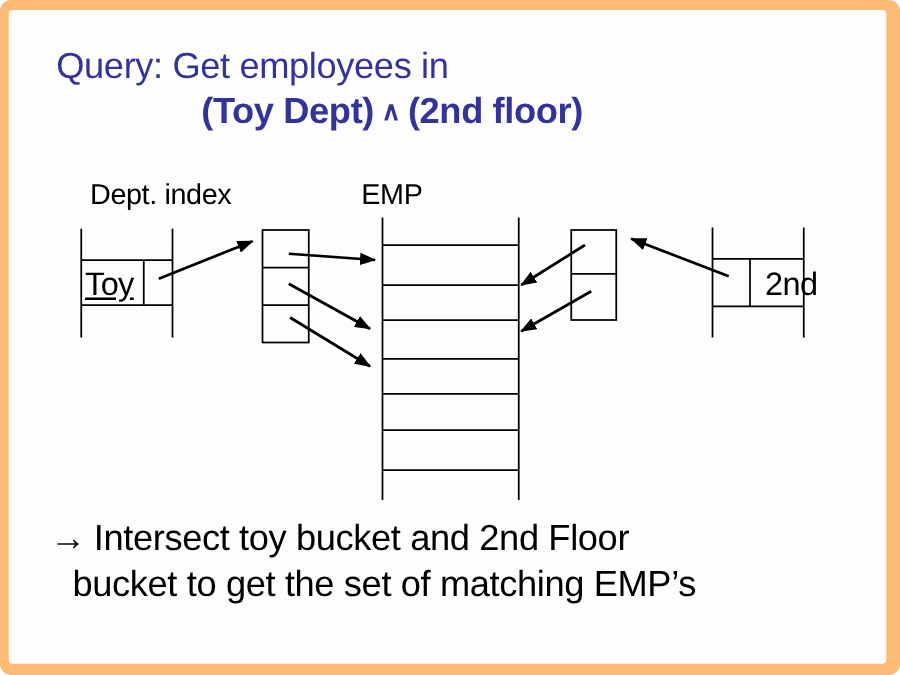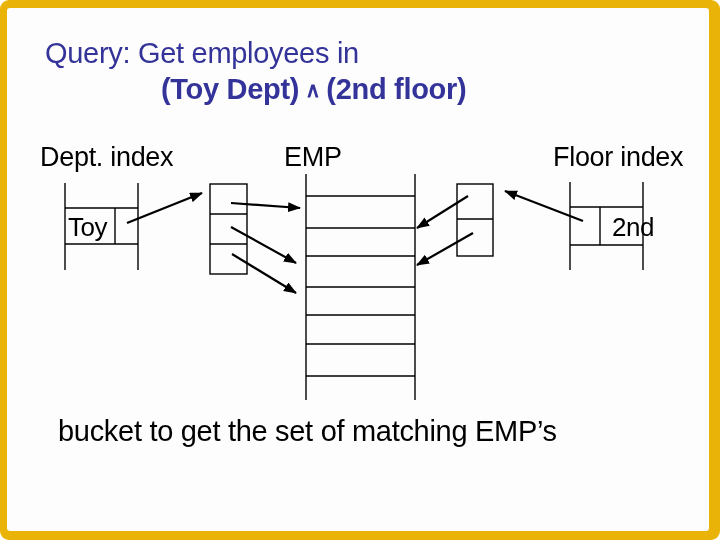--- a/index.html
+++ b/index.html
@@ -1,19 +1,19 @@
 <!DOCTYPE html>
 <html><head>
 <meta charset="utf-8">
 <style>
   html,body{margin:0;padding:0;background:#ffffff;}
   .slide{
     position:relative;
     width:720px;height:540px;
-    background:#eab308;
+    background:#fdba74;
     border-radius:9px;
     overflow:hidden;
     font-family:"Liberation Sans", sans-serif;
   }
   .paper{
     position:absolute;
     top:8px;left:7px;right:11px;bottom:9px;
     background:#fdfdfd;
     border-radius:3px;
   }
@@ -25,23 +25,24 @@
     letter-spacing:-0.3px;
   }
   .title-op{
     font-size:21px;
     position:relative;
     top:-2px;
     padding:0 6px;
   }
   .diag-label{
     color:#000000;
-    font-size:27px;
+    font-size:23px;
     white-space:nowrap;
     letter-spacing:-0.3px;
+    margin-left:32px;
   }
   .key-label{
     color:#000000;
     font-size:26px;
     white-space:nowrap;
     letter-spacing:-0.5px;
     line-height:34px;
   }
   svg.diagram{position:absolute;left:0;top:0;pointer-events:none;}
   .note{
@@ -68,22 +69,21 @@
 
 <div class="slide">
   <div class="paper"></div>
 
   <div class="abs title-line" style="left:45px;top:37px;">Query: Get employees in</div>
   <div class="abs title-line" style="left:161px;top:73px;font-weight:bold;">
     <span>(Toy Dept)</span><span class="title-op">∧</span><span>(2nd floor)</span>
   </div>
 
   <div class="abs diag-label" style="left:40px;top:142px;">Dept. index</div>
-  <div class="abs diag-label" style="left:284px;top:142px;text-align:center;">EMP</div>
-  <div class="abs diag-label" style="left:553px;top:142px;">Floor index</div>
+  <div class="abs diag-label" style="left:257px;top:142px;text-align:center;">EMP</div>
 
   <svg class="diagram" width="720" height="540" viewBox="0 0 720 540">
     <defs>
       <marker id="ah" markerWidth="13" markerHeight="10" refX="12" refY="5" orient="auto" markerUnits="userSpaceOnUse">
         <polygon points="0,0 13,5 0,10" fill="#000000"></polygon>
       </marker>
     </defs>
 
     <g stroke="#000000" stroke-width="1.4">
       <line x1="65" y1="183" x2="65" y2="270"></line>
@@ -128,21 +128,22 @@
       <line x1="127" y1="223" x2="202" y2="193"></line>
       <line x1="231" y1="203" x2="300" y2="208"></line>
       <line x1="231" y1="227" x2="296" y2="263"></line>
       <line x1="232" y1="254" x2="296" y2="293"></line>
       <line x1="468" y1="196" x2="417" y2="228"></line>
       <line x1="473" y1="233" x2="417" y2="265"></line>
       <line x1="583" y1="221" x2="505" y2="191"></line>
     </g>
   </svg>
 
-  <div class="abs key-label" style="left:68px;top:210px;">Toy</div>
+  <div class="abs key-label" style="left:68px;top:210px;text-decoration:underline;">Toy</div>
   <div class="abs key-label" style="left:600px;top:210px;margin-left:12px;">2nd</div>
 
   <div class="abs note" style="left:40px;top:413px;">
+    <div><span class="bullet">→</span><span>Intersect toy bucket and 2nd Floor</span></div>
     <div class="indent">bucket to get the set of matching EMP’s</div>
   </div>
 
   <div class="abs pageno" style="left:641px;top:493px;">52</div>
 </div>
 
 </body></html>

